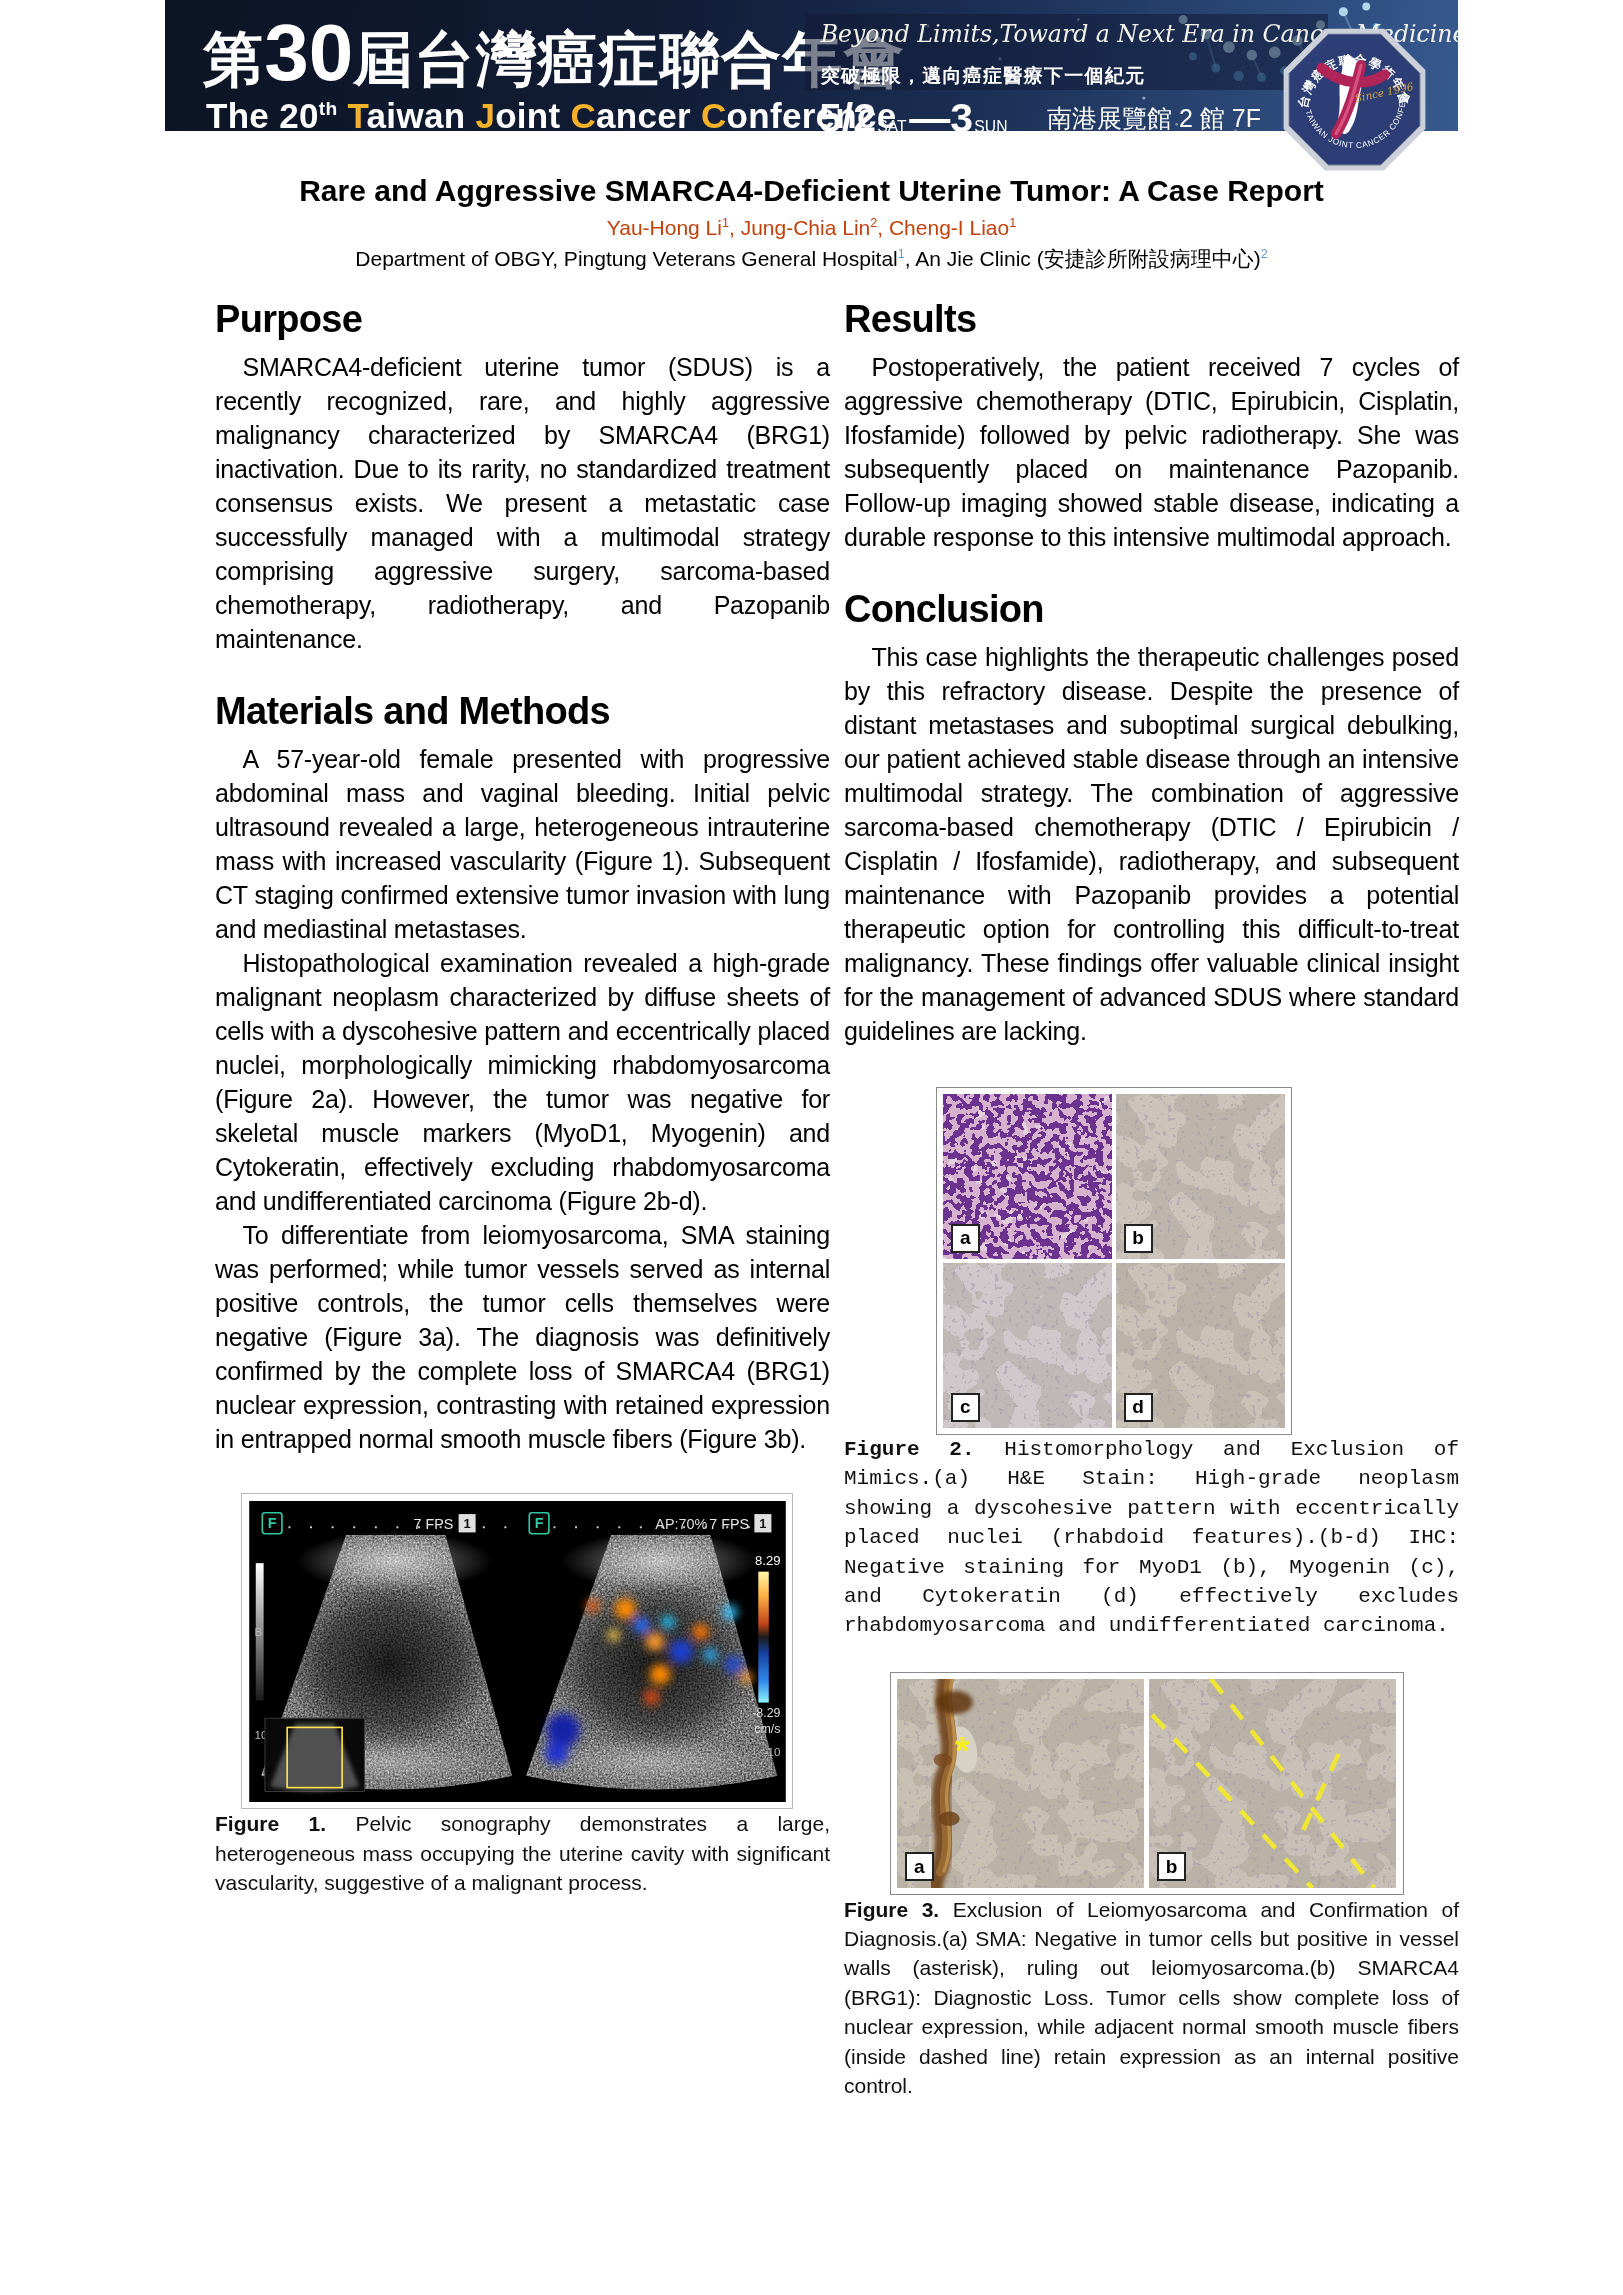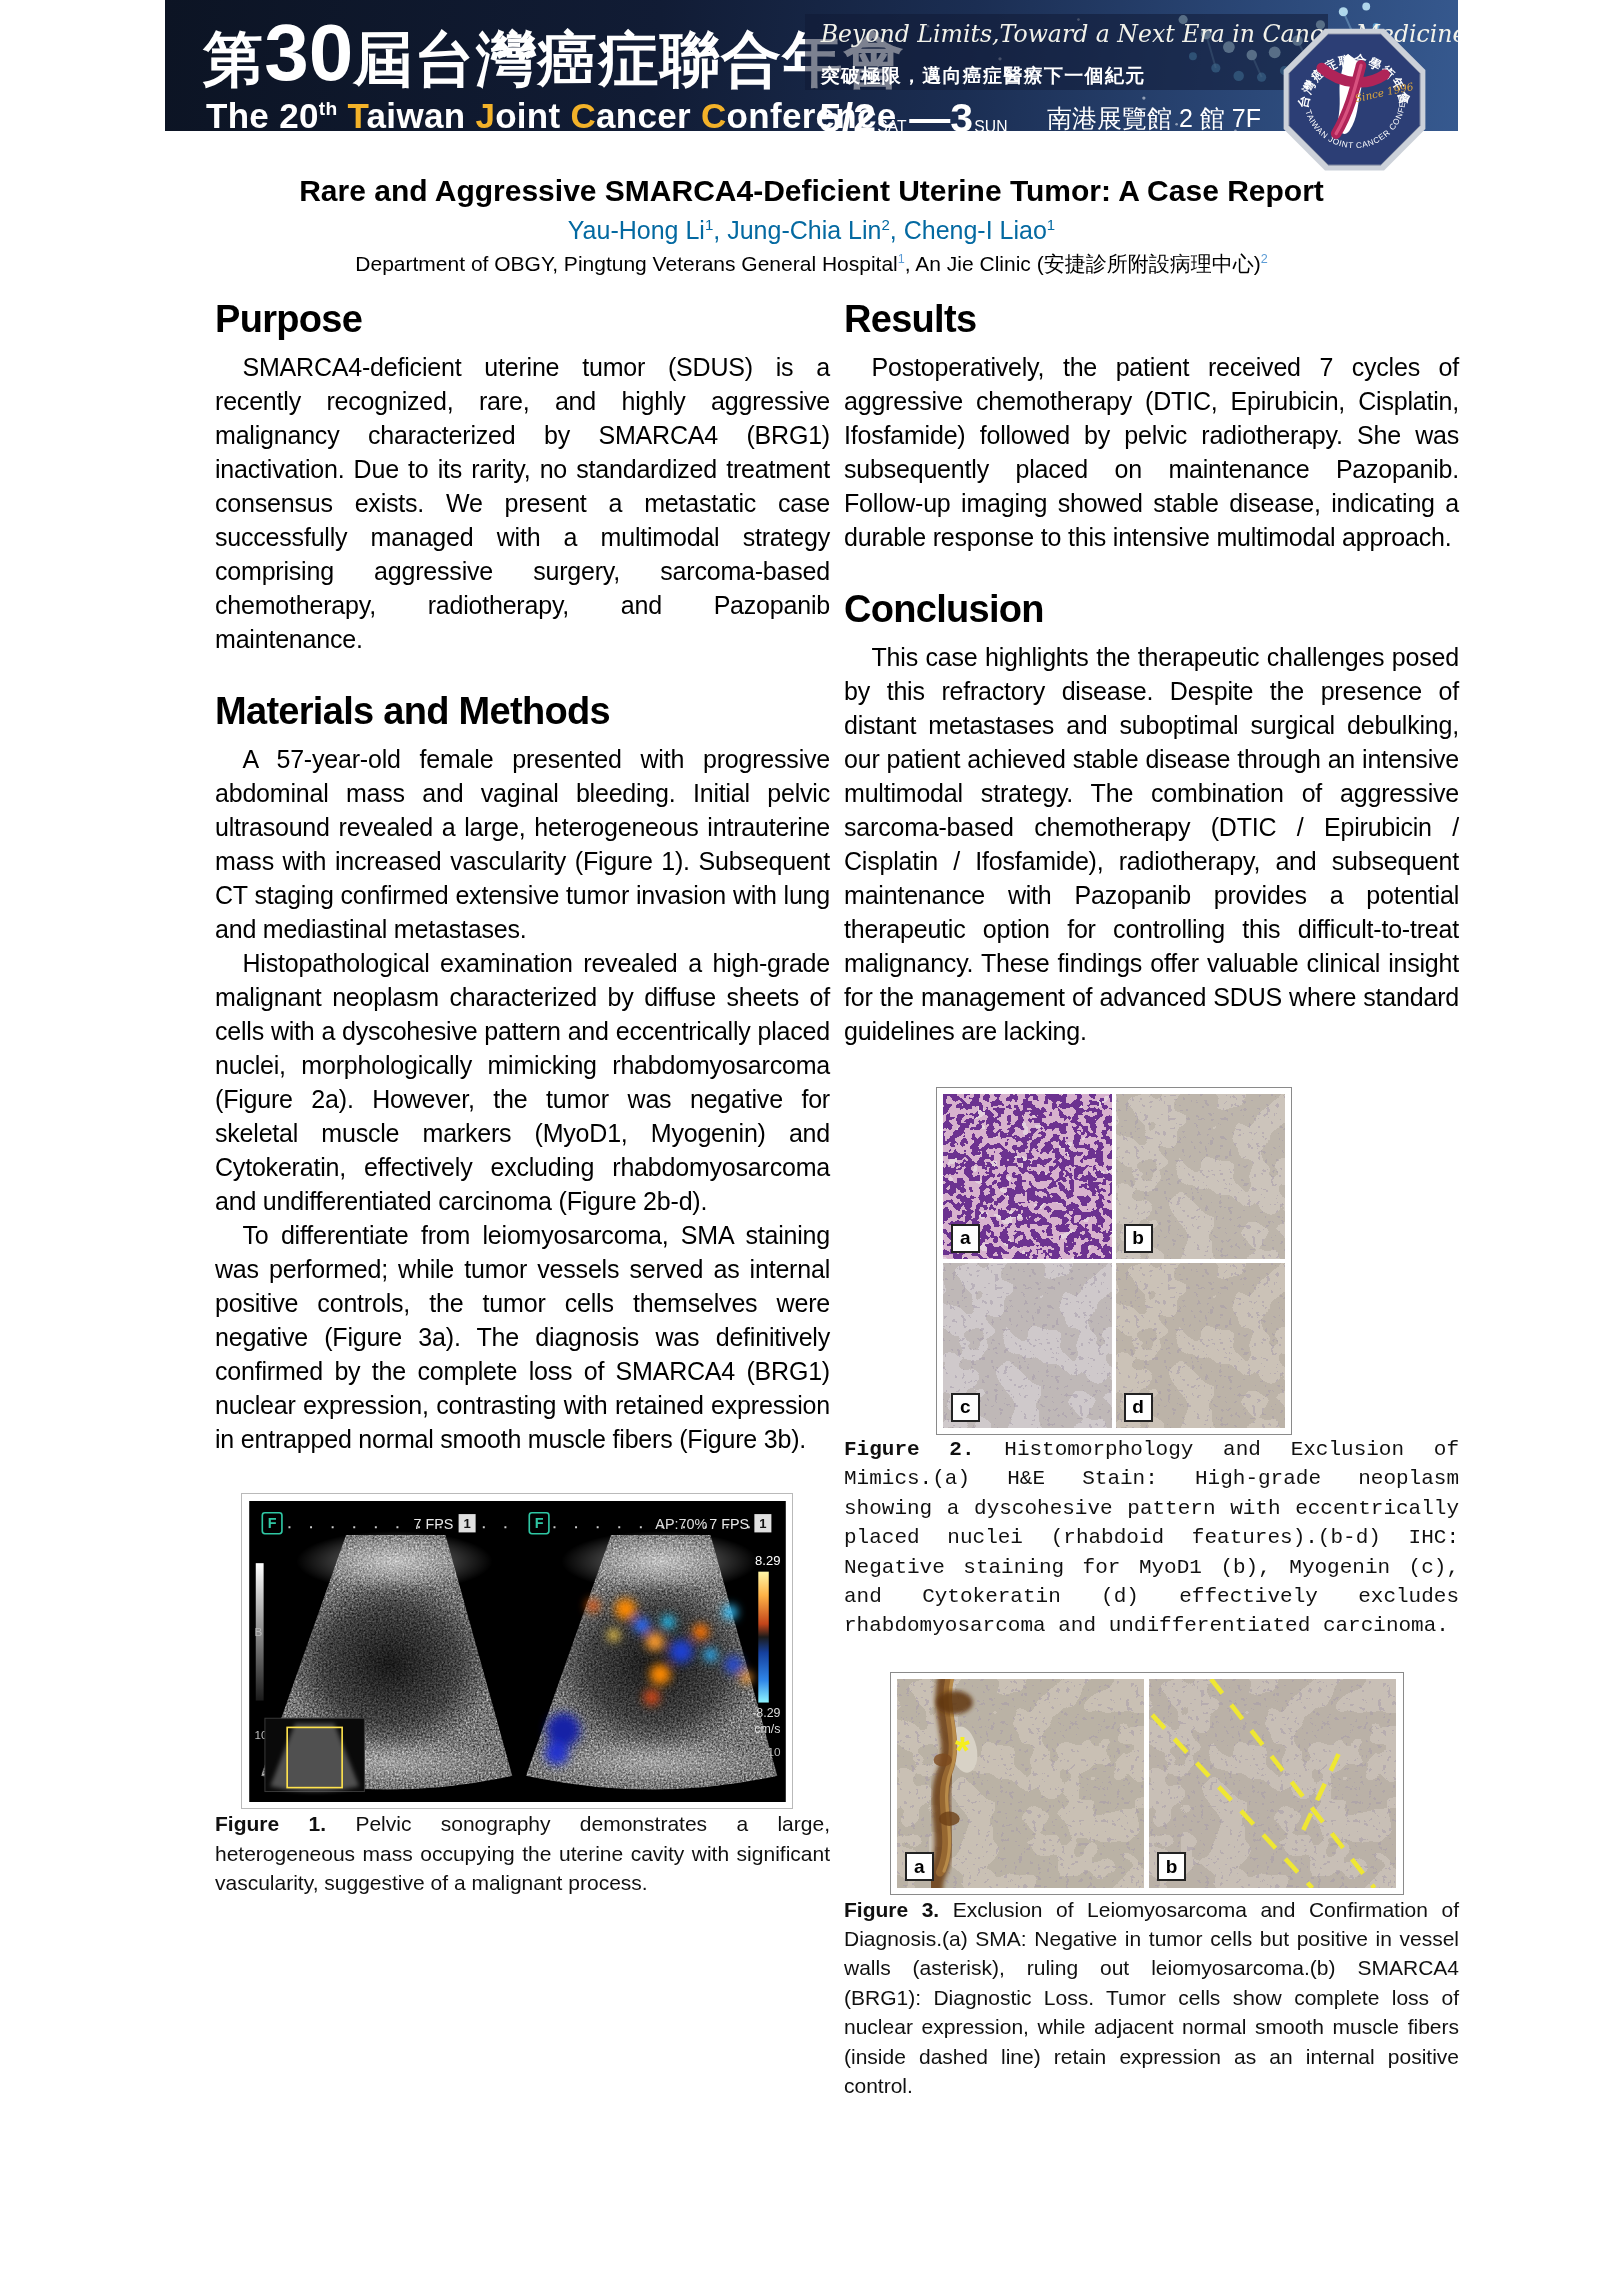--- a/index.html
+++ b/index.html
@@ -27,21 +27,21 @@
   .d-big{font-size:41px;font-weight:bold;line-height:1;}
   .d-sub{font-size:15.7px;padding:0 2.6px 2.6px 1.3px;}
   .d-venue{font-size:25px;font-weight:normal;padding:0 0 3.9px 37px;}
 
   
   .badge{position:absolute;left:1281px;top:26px;width:147px;height:147px;}
 
   
   .titleblock{position:absolute;left:165px;top:174px;width:1293px;text-align:center;}
   .paper-title{font-size:30px;font-weight:bold;margin:0;color:#000;}
-  .authors{font-size:25px;margin-top:7.9px;color:#0369a1;}
+  .authors{font-size:21px;margin-top:7.9px;color:#c2410c;}
   .affil{font-size:21px;margin-top:5.2px;color:#000;}
   sup{font-size:60%;line-height:0;}
   .sup-blue{color:#5b9bd5;}
 
   
   .col{position:absolute;top:298px;width:615px;}
   .col.left{left:195px;margin-left:20px;}
   .col.right{left:844px;}
   h2.sec{font-size:38px;font-weight:bold;margin:0 0 9.2px 0;color:#000;letter-spacing:-0.7px;}
   h2.sec.mt{margin-top:34px;}

